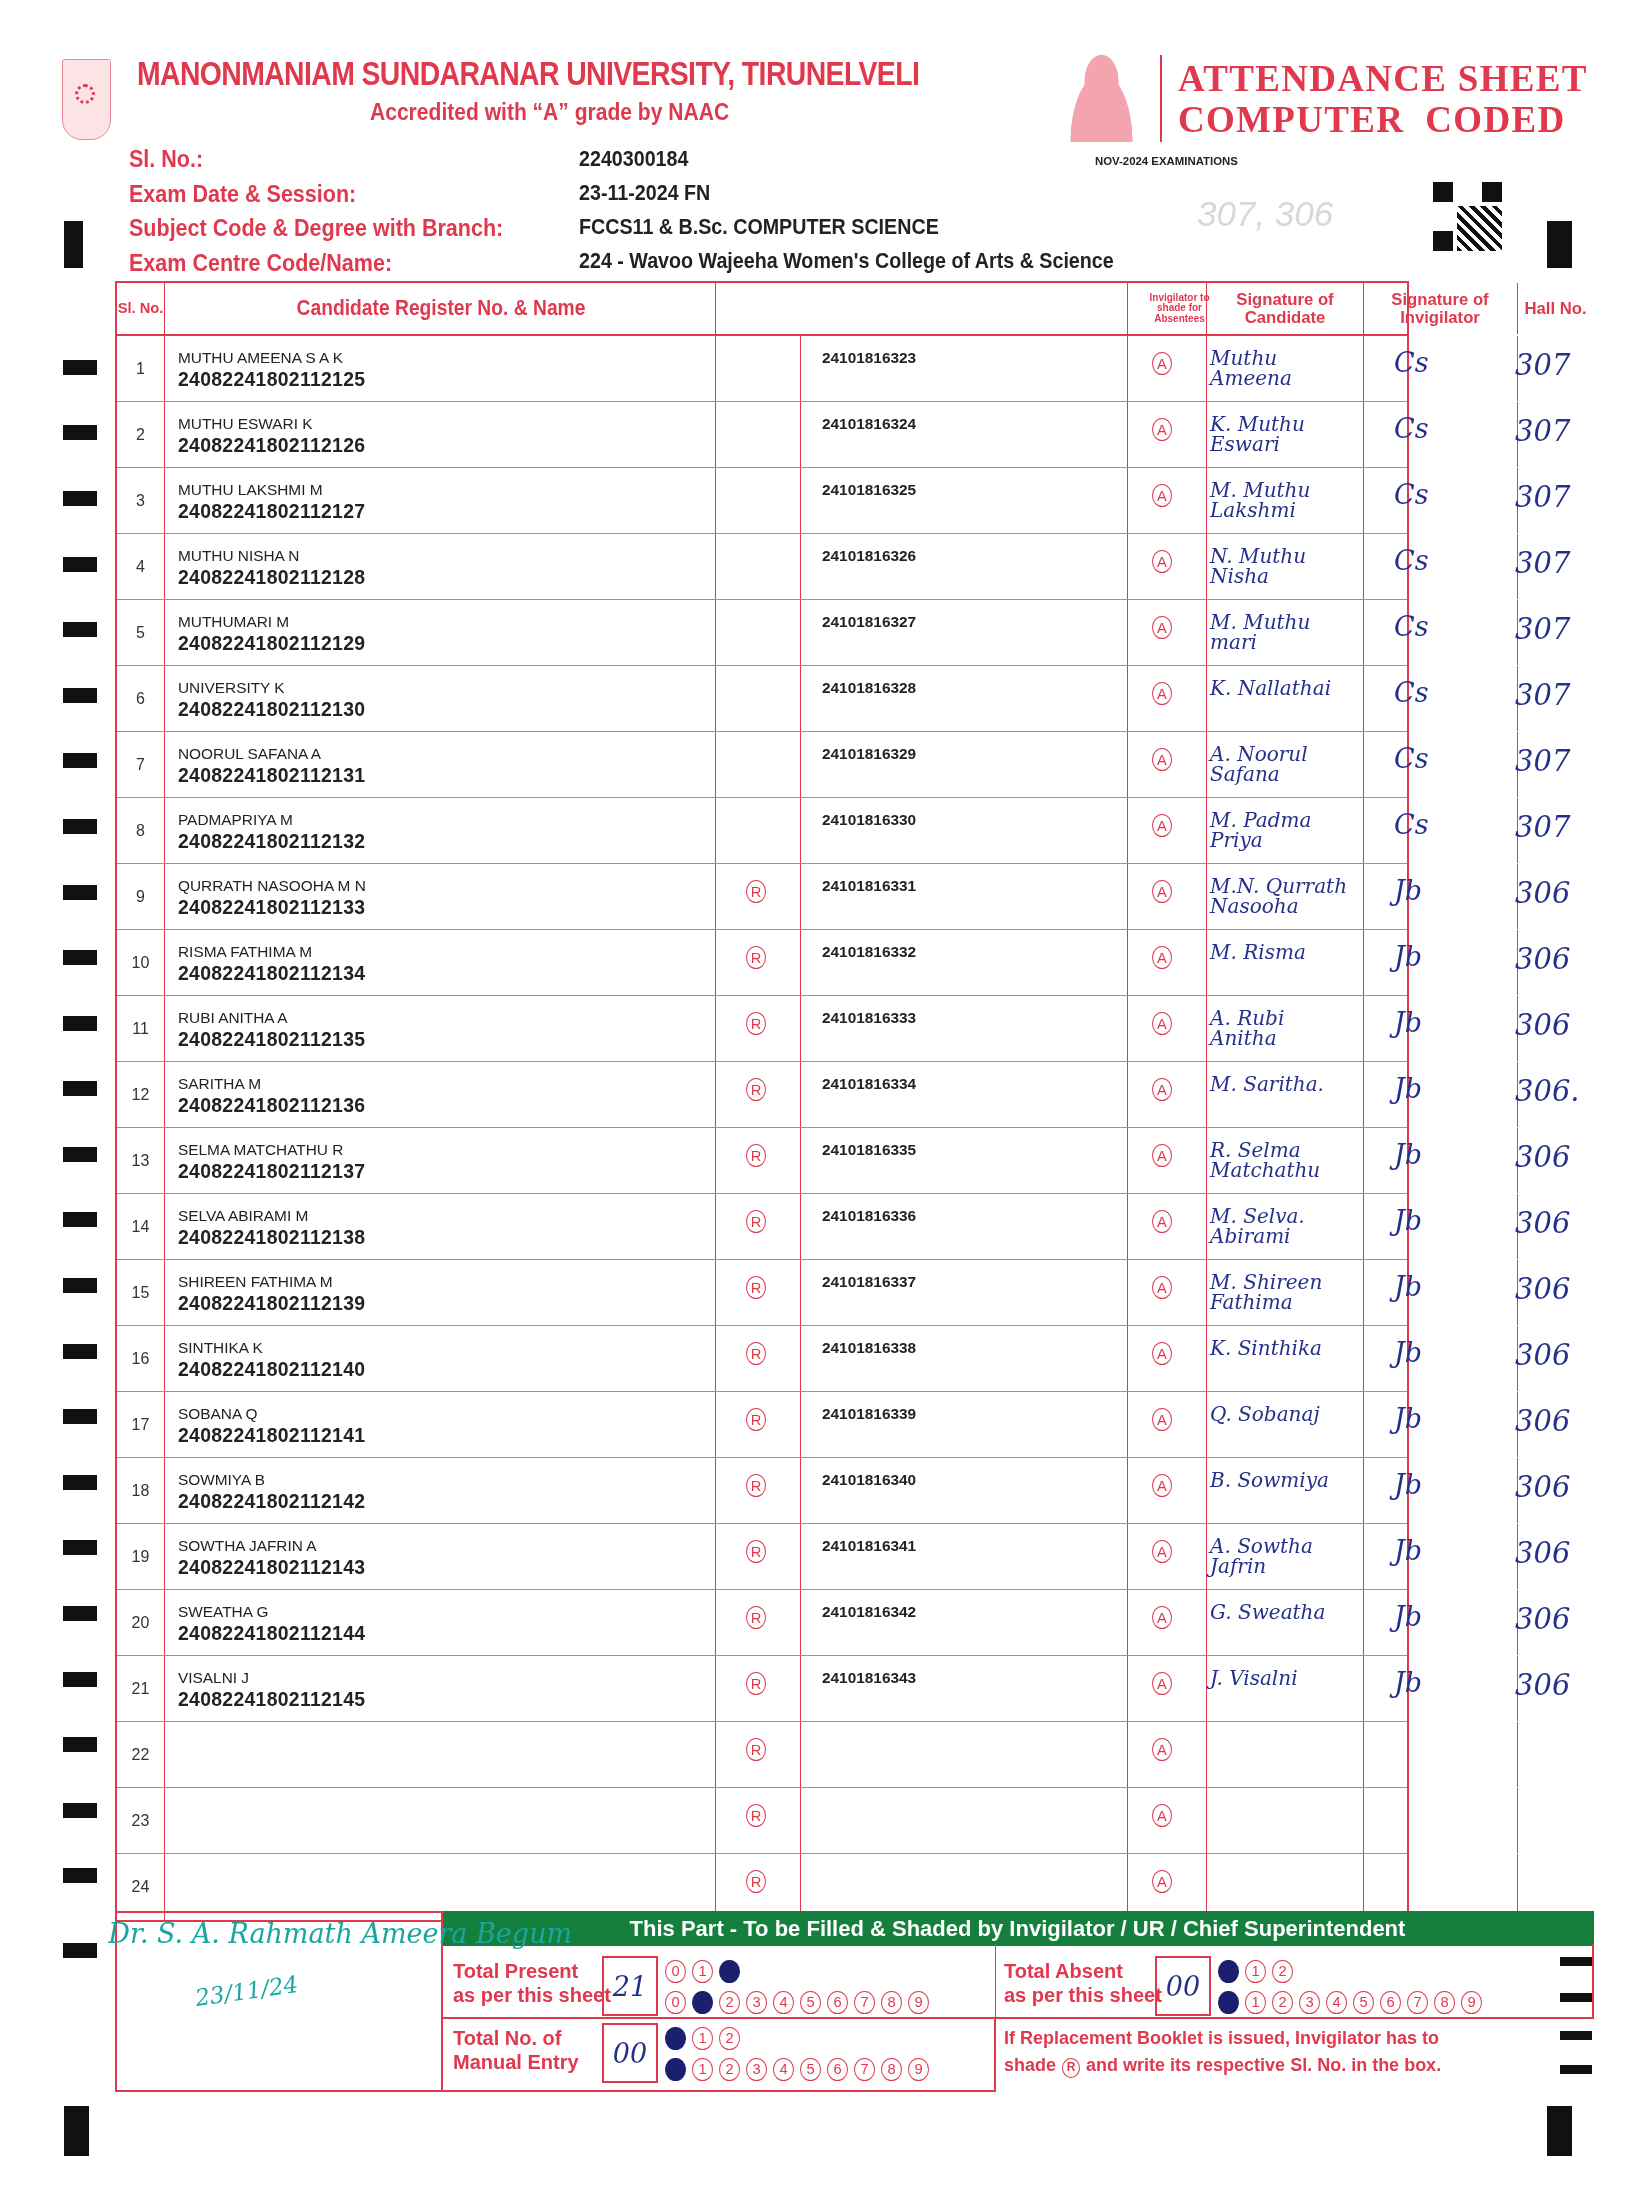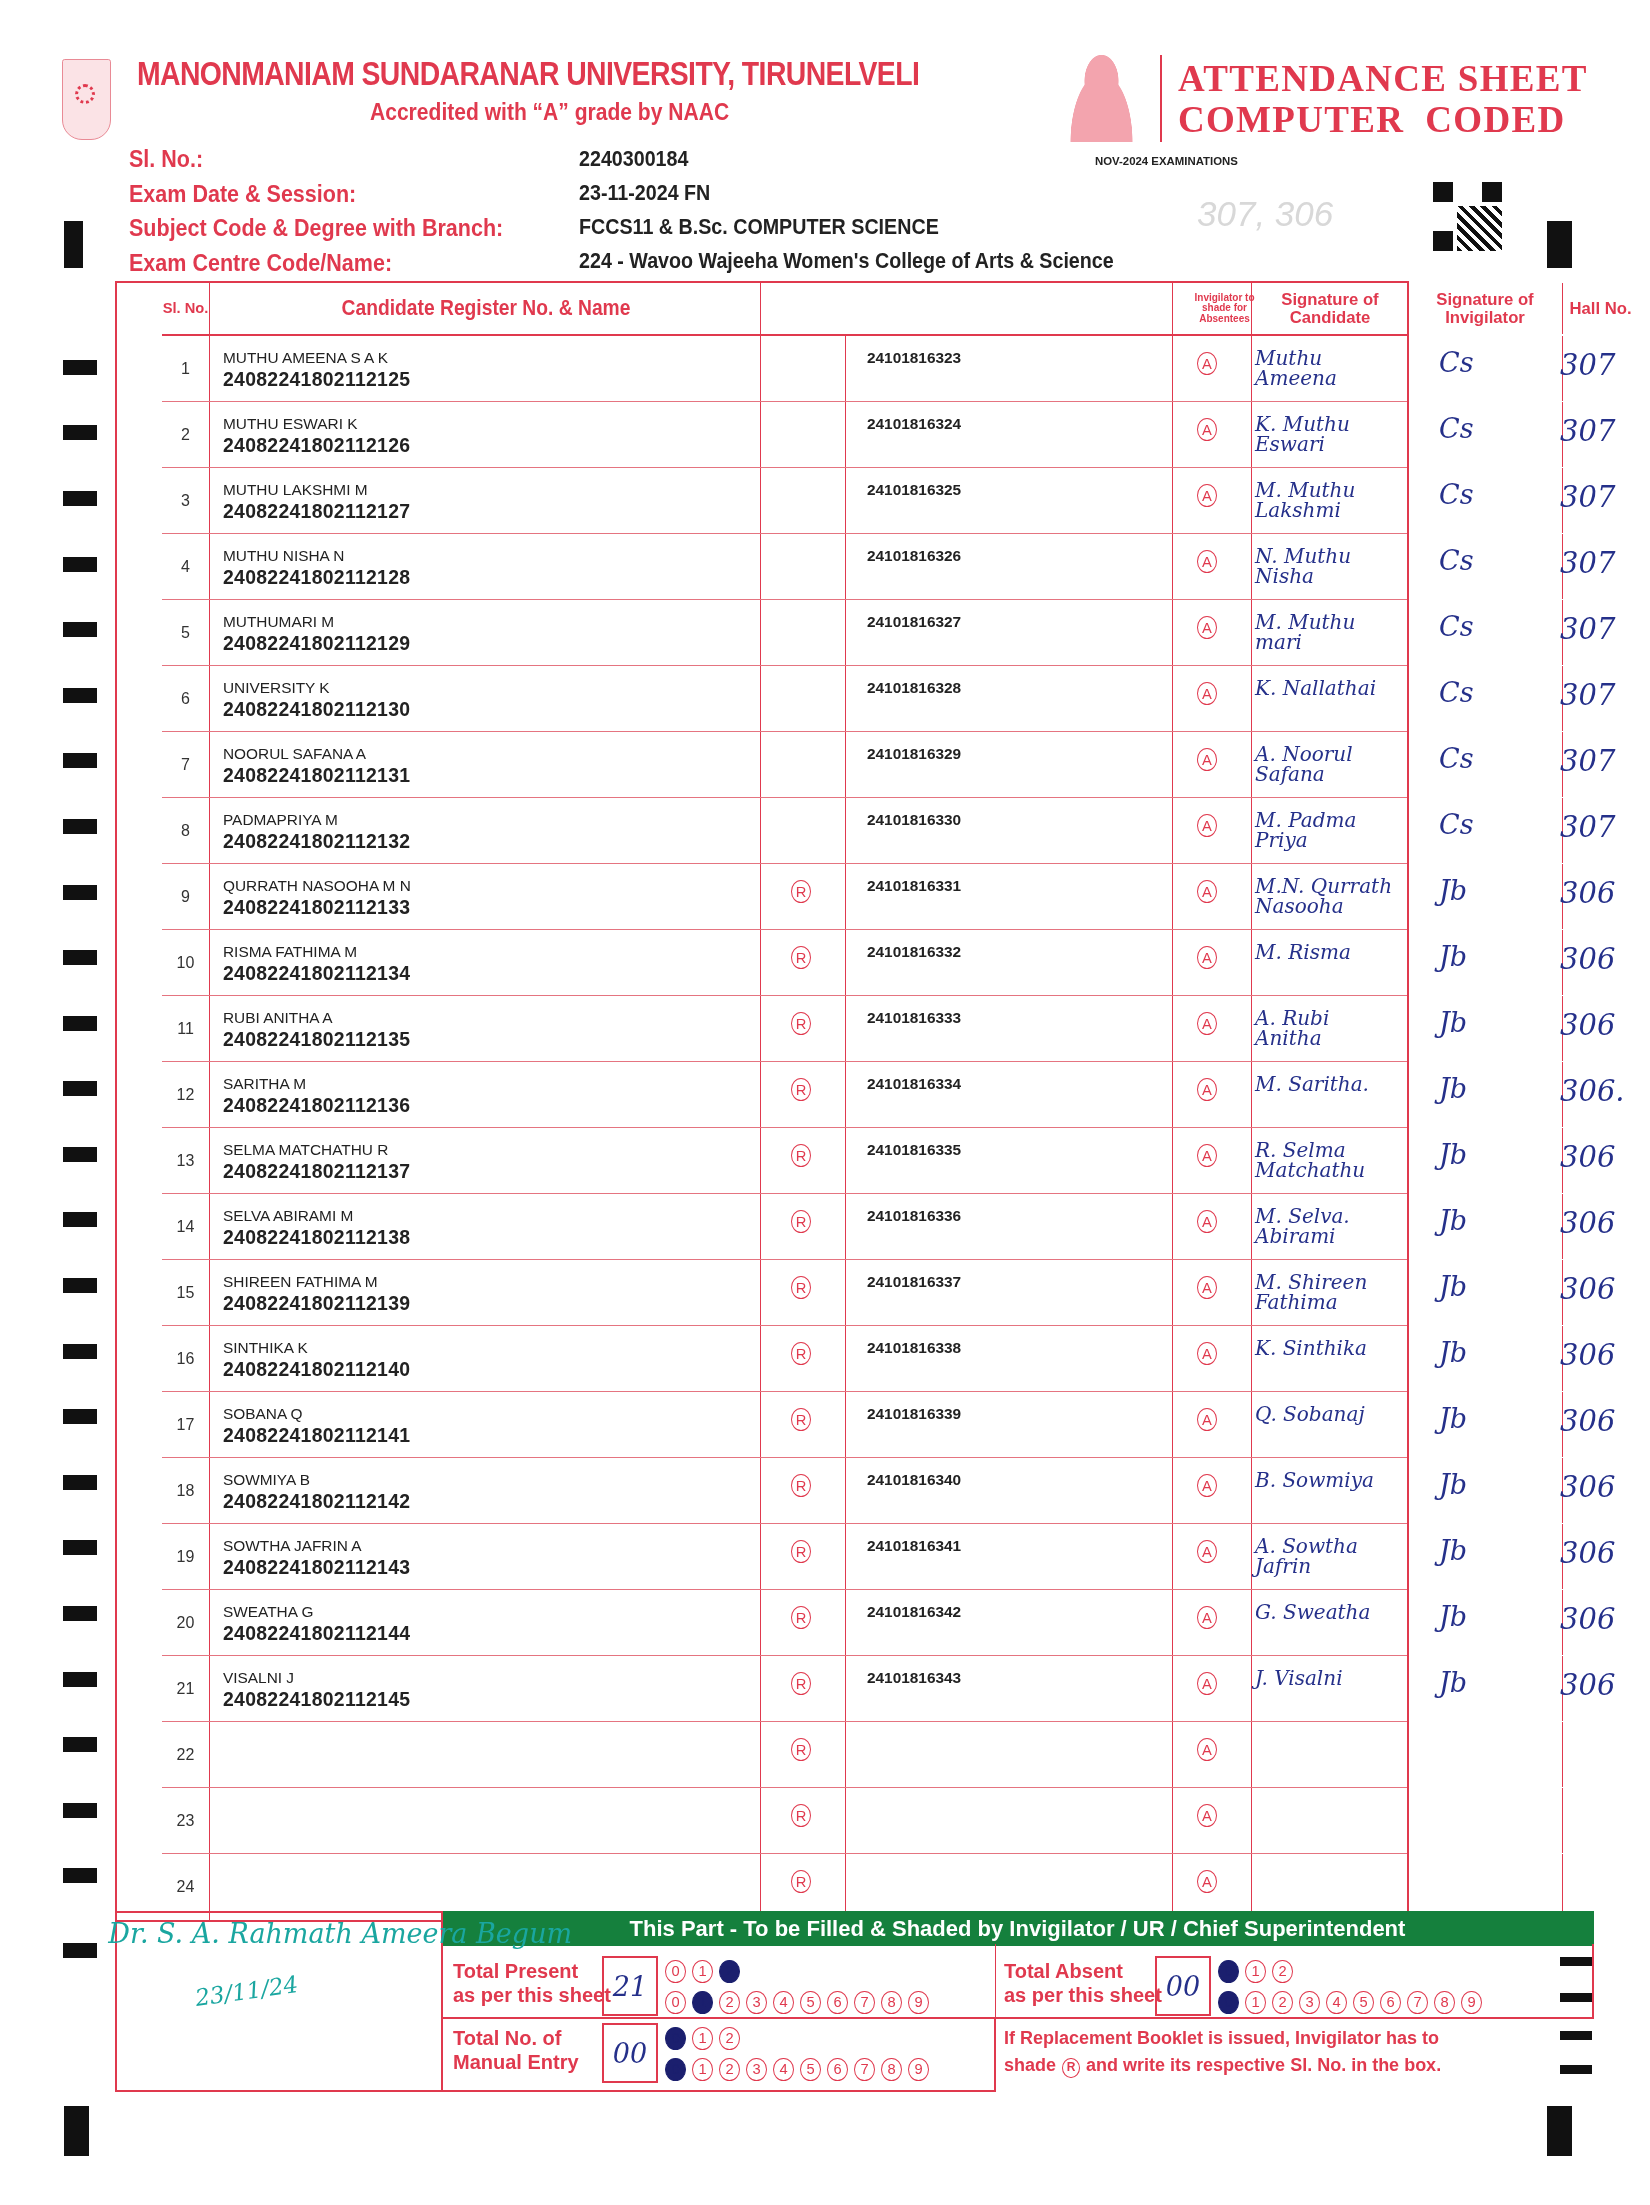--- a/index.html
+++ b/index.html
@@ -16,21 +16,21 @@
   .nov{position:absolute;left:1095px;top:155px;font-size:11.4px;font-weight:bold;color:#222;}
   .qr{position:absolute;left:1433px;top:182px;width:70px;height:70px;background:
       linear-gradient(#111,#111) 0 0/20px 20px no-repeat,
       linear-gradient(#111,#111) 49px 0/20px 20px no-repeat,
       linear-gradient(#111,#111) 0 49px/20px 20px no-repeat,
       repeating-linear-gradient(45deg,#111 0 4px,#fff 4px 8px) 24px 24px/45px 45px no-repeat;}
   .pencil{position:absolute;left:1197px;top:194px;font-size:35px;color:#d8d8d8;font-style:italic;}
   .meta-label{position:absolute;left:129px;font-size:23.4px;font-weight:bold;color:#e0394e;transform:scaleX(0.92);transform-origin:left;white-space:nowrap;}
   .meta-val{position:absolute;left:579px;font-size:21.4px;font-weight:bold;color:#222;transform:scaleX(0.92);transform-origin:left;white-space:nowrap;}
   
-  .tbl{position:absolute;left:115px;top:281px;width:1294px;border:2px solid #e0394e;box-sizing:border-box;padding-left:45px;}
+  .tbl{position:absolute;left:115px;top:281px;width:1294px;border:2px solid #e0394e;box-sizing:border-box;}
   .hdr{position:relative;height:51px;border-bottom:2px solid #e0394e;}
   .row{position:relative;height:66px;border-bottom:1.3px solid #e57480;box-sizing:border-box;}
   .row:last-child{border-bottom:none;}
   .vl{position:absolute;top:0;bottom:0;width:1.3px;background:#e0394e;}
   .hcell{position:absolute;top:0;height:51px;display:flex;flex-direction:column;align-items:center;justify-content:center;text-align:center;color:#e0394e;font-weight:bold;line-height:1.05;}
   .sl{position:absolute;left:0;width:47px;top:0;height:100%;display:flex;align-items:center;justify-content:center;font-size:16px;color:#333;}
   .cname{position:absolute;left:61px;top:13.4px;font-size:15.4px;color:#222;white-space:nowrap;}
   .creg{position:absolute;left:61px;top:32px;font-size:19.4px;color:#222;font-weight:bold;letter-spacing:0.3px;white-space:nowrap;}
   .rbubble,.abubble{position:absolute;width:20px;height:23px;border:1.7px solid #e0394e;border-radius:50%;box-sizing:border-box;color:#e0394e;font-size:14.7px;display:flex;align-items:center;justify-content:center;}
   .rbubble{left:629px;top:16px;}

